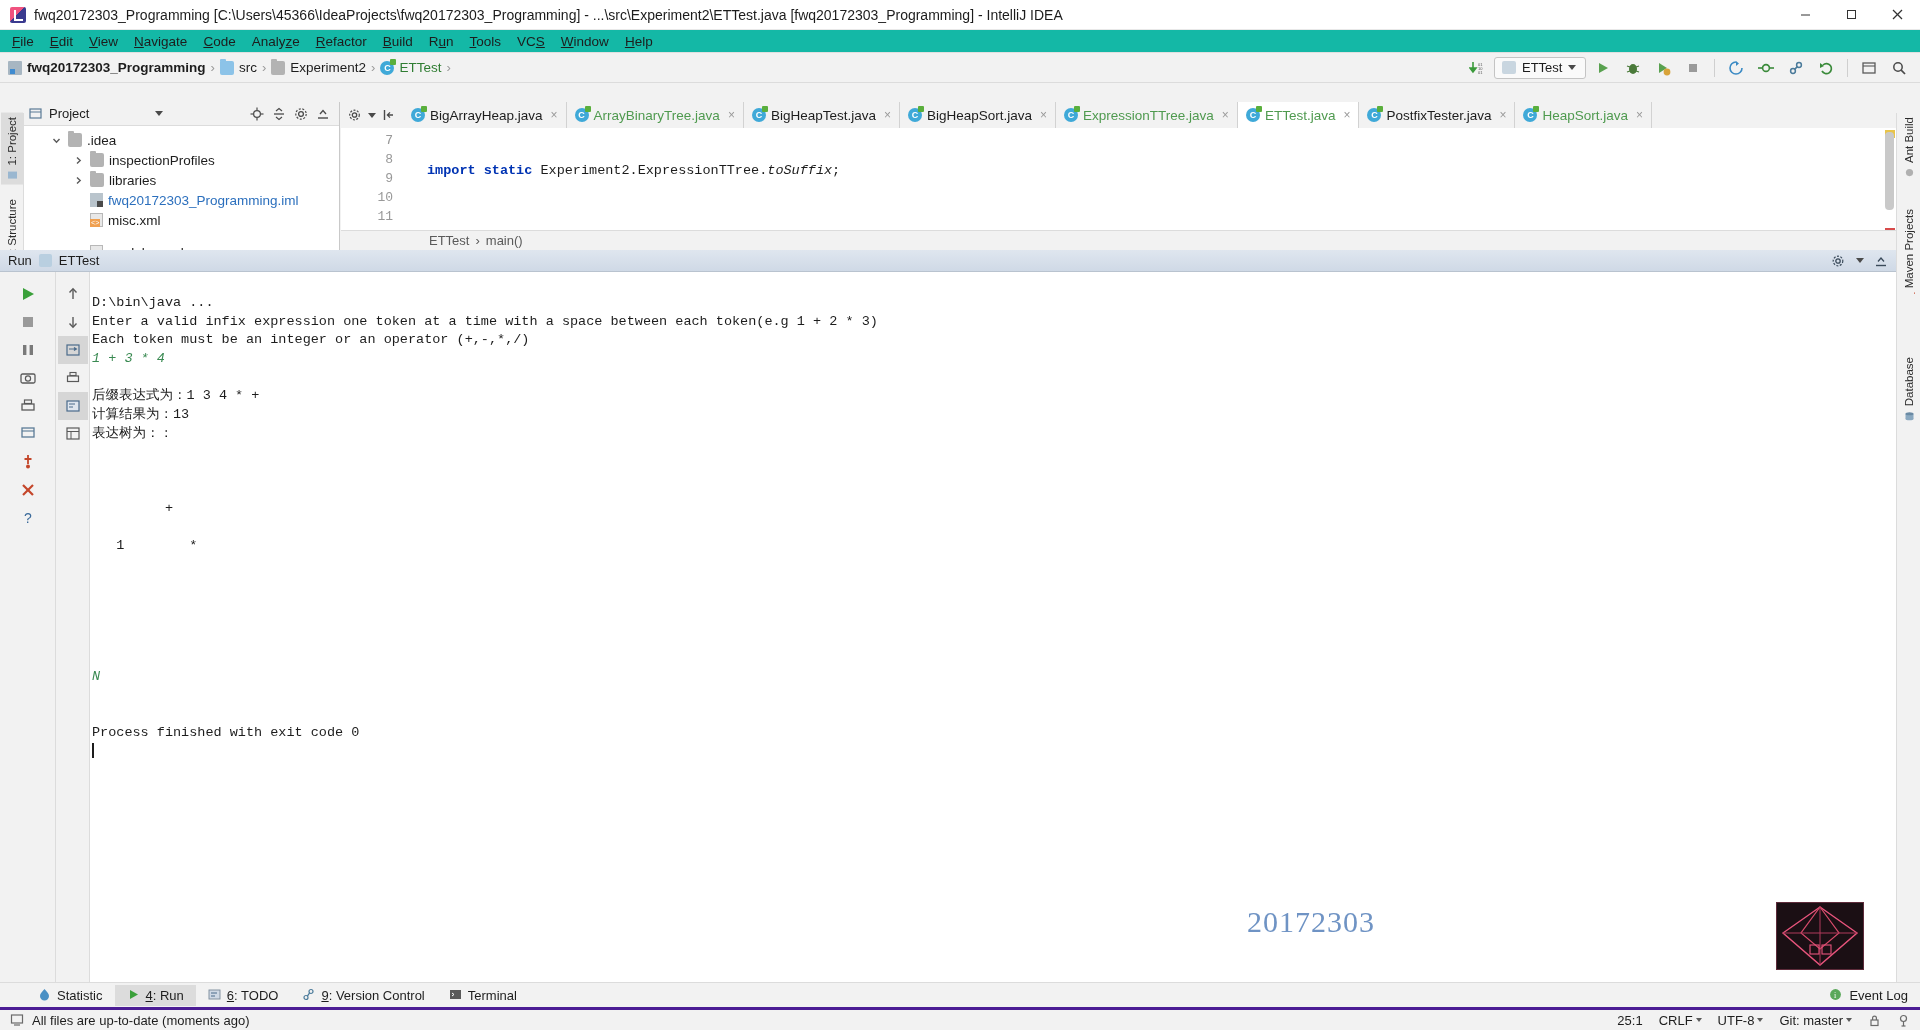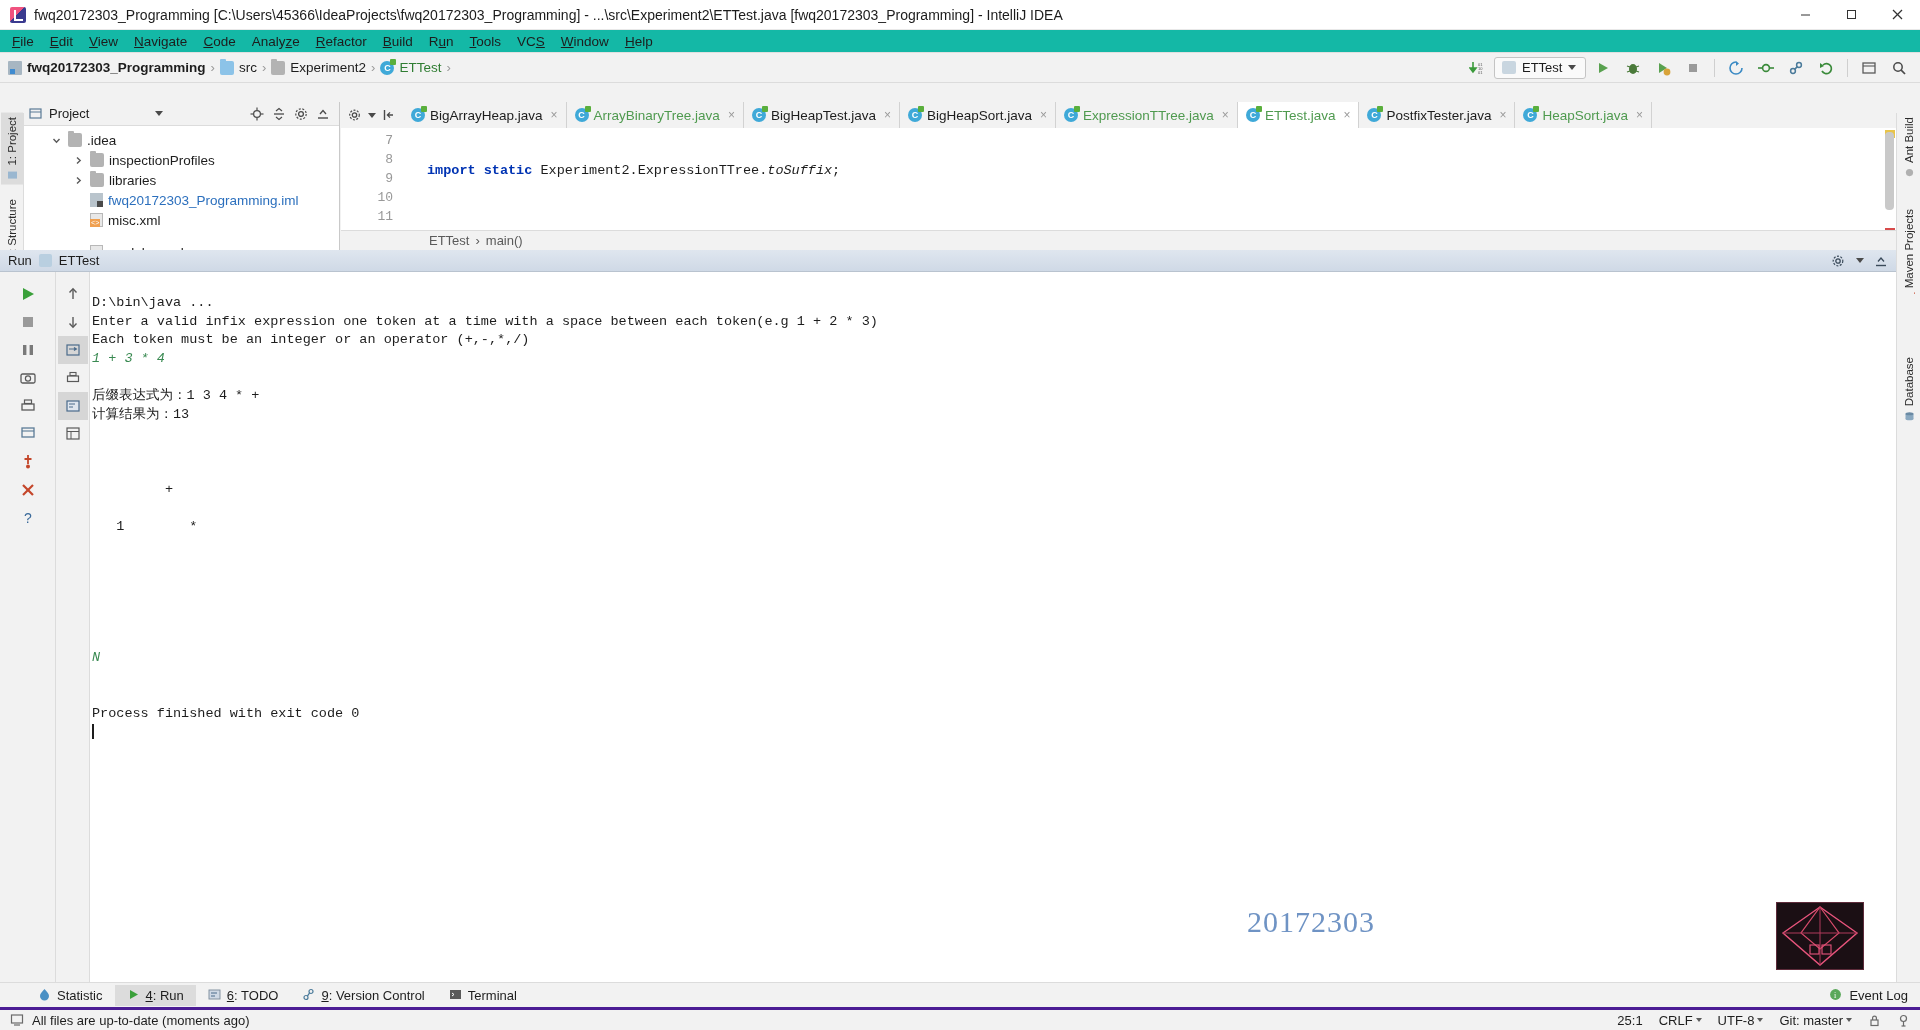--- a/index.html
+++ b/index.html
@@ -742,20 +742,21 @@
       </div>
 
       <div class="console">
         <div class="cline"><span class="hl">D:\bin\java ...</span></div>
         <div class="cline">Enter a valid infix expression one token at a time with a space between each token(e.g 1 + 2 * 3)</div>
         <div class="cline">Each token must be an integer or an operator (+,-,*,/)</div>
         <div class="cline green-it">1 + 3 * 4</div>
         <div class="cline"></div>
         <div class="cline">后缀表达式为：1 3 4 * +</div>
         <div class="cline">计算结果为：13</div>
+        <div class="cline">表达树为：：</div>
         <div class="cline"></div>
         <div class="cline"></div>
         <div class="cline"></div>
         <div class="cline">         +</div>
         <div class="cline"></div>
         <div class="cline">   1        *</div>
         <div class="cline"></div>
         <div class="cline"></div>
         <div class="cline"></div>
         <div class="cline"></div>

